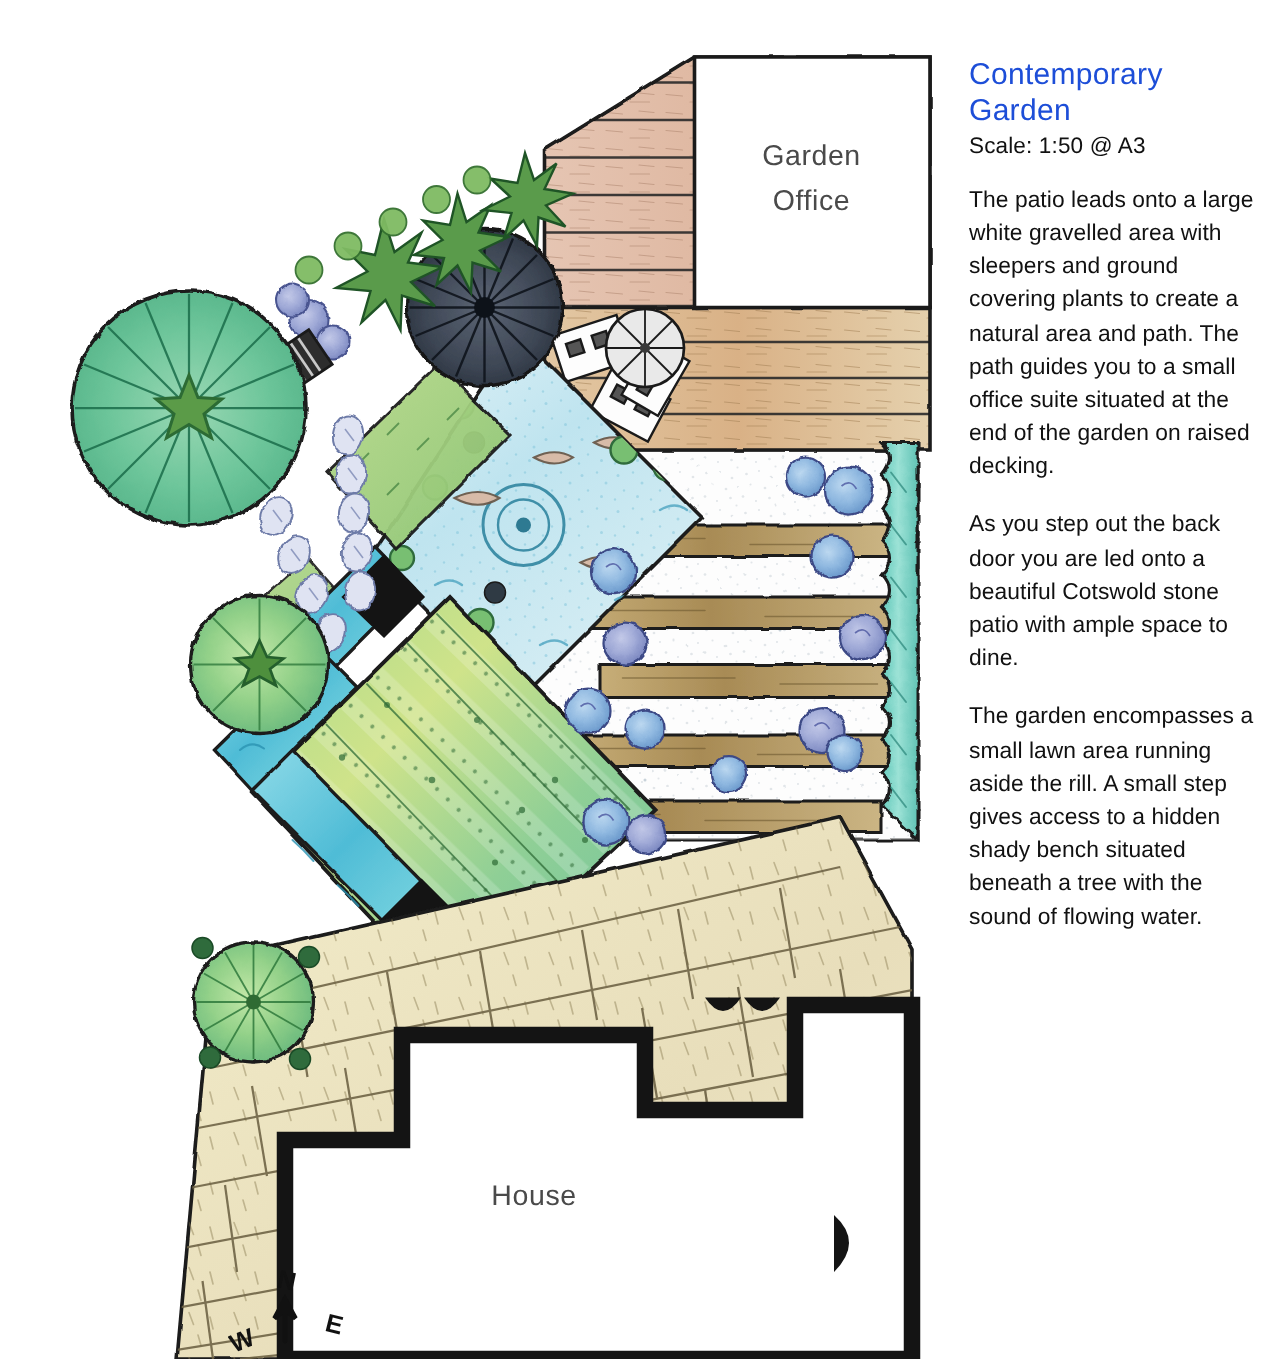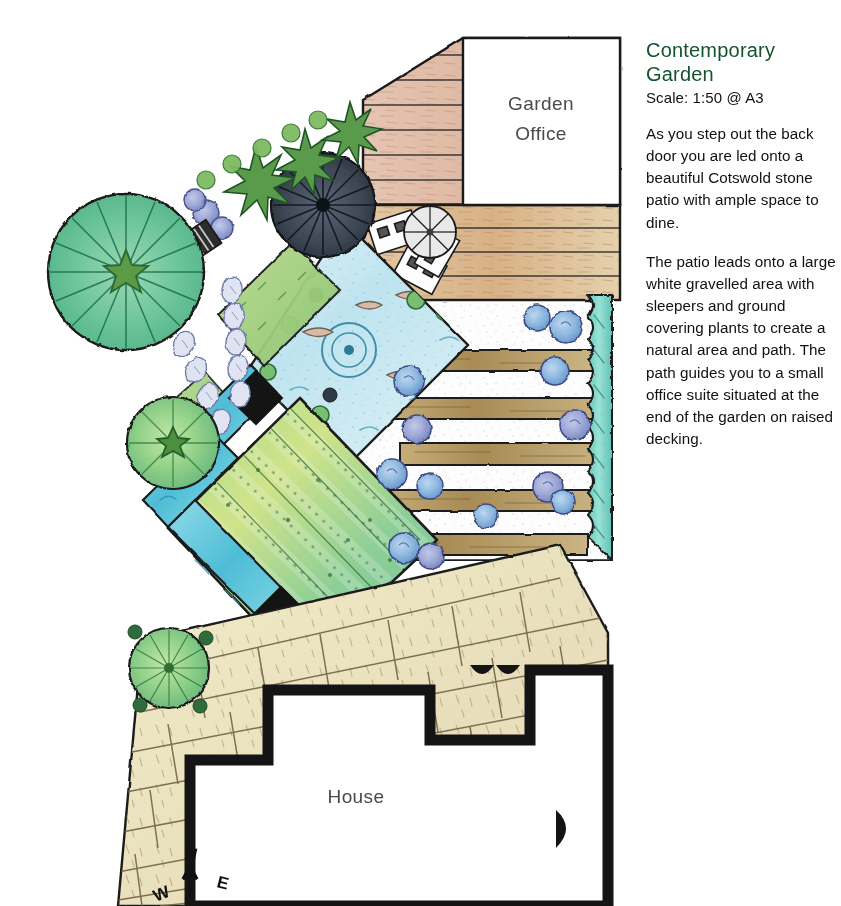--- a/index.html
+++ b/index.html
@@ -35,21 +35,21 @@
   
   #text-panel {
     position: absolute;
     left: 646px; top: 38px;
     width: 190px;
   }
   #doc-title {
     font-size: 20px;
     font-weight: 400;
     line-height: 1.22;
-    color: #14532d;
+    color: #1d4ed8;
     margin: 0 0 2px 0;
     letter-spacing: .2px;
   }
   #doc-scale {
     font-size: 15px;
     color: #111;
     margin: 0 0 17px 0;
     letter-spacing: .1px;
   }
   .body-para {
@@ -745,22 +745,23 @@
   </svg>
   </div>
 
   <div id="text-panel">
     <h1 id="doc-title">
       <span>Contemporary</span><br>
       <span>Garden</span>
     </h1>
     <div id="doc-scale">Scale: 1:50 @ A3</div>
 
+    <p class="body-para">The patio leads onto a large white gravelled area with sleepers and ground covering plants to create a natural area and path. The path guides you to a small office suite situated at the end of the garden on raised decking.</p>
     <p class="body-para">As you step out the back door you are led onto a beautiful Cotswold stone patio with ample space to dine.</p>
-    <p class="body-para">The patio leads onto a large white gravelled area with sleepers and ground covering plants to create a natural area and path. The path guides you to a small office suite situated at the end of the garden on raised decking.</p>
+    <p class="body-para">The garden encompasses a small lawn area running aside the rill. A small step gives access to a hidden shady bench situated beneath a tree with the sound of flowing water.</p>
   </div>
 
   <div id="compass">
     <svg viewBox="0 0 115 66" width="115" height="66" xmlns="http://www.w3.org/2000/svg">
 
       <g>
         <path d="M38,54 L38,30 M38,26 L31,39 L38,33 L45,39 Z" stroke="#111" stroke-width="3.2" fill="#111" stroke-linecap="round"></path>
       </g>
       <text class="compass-letter" x="32" y="18" transform="rotate(12 32 18)">N</text>
       <text class="compass-letter" x="4" y="62" transform="rotate(-22 4 62)">W</text>

